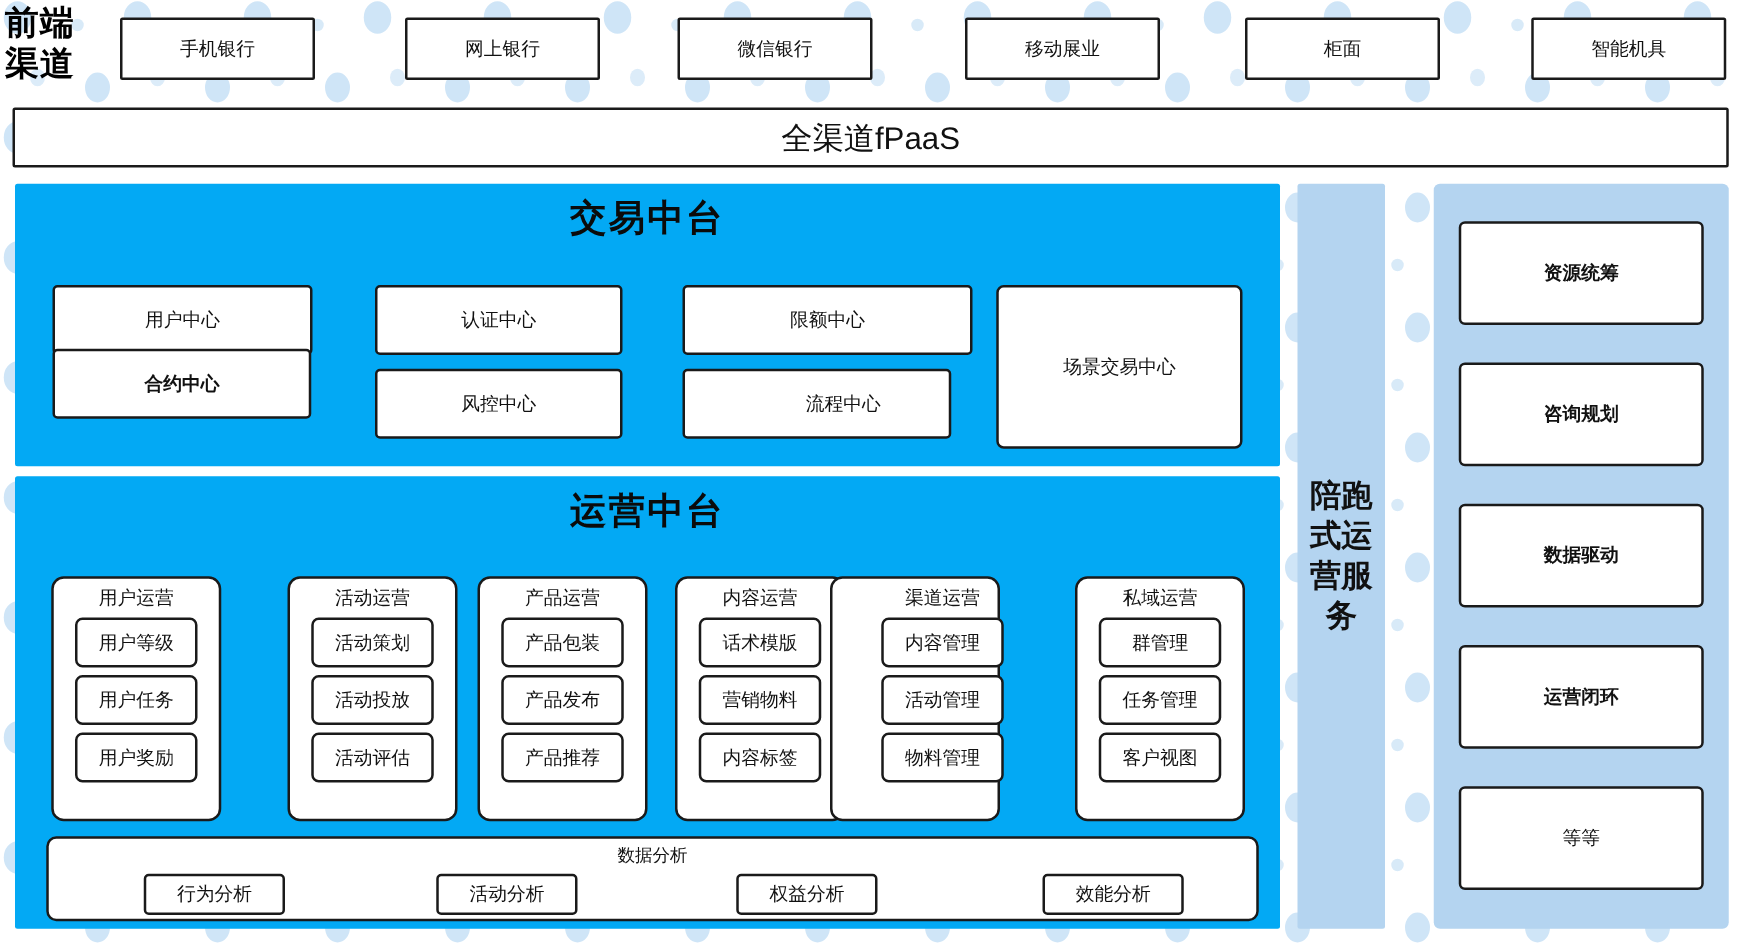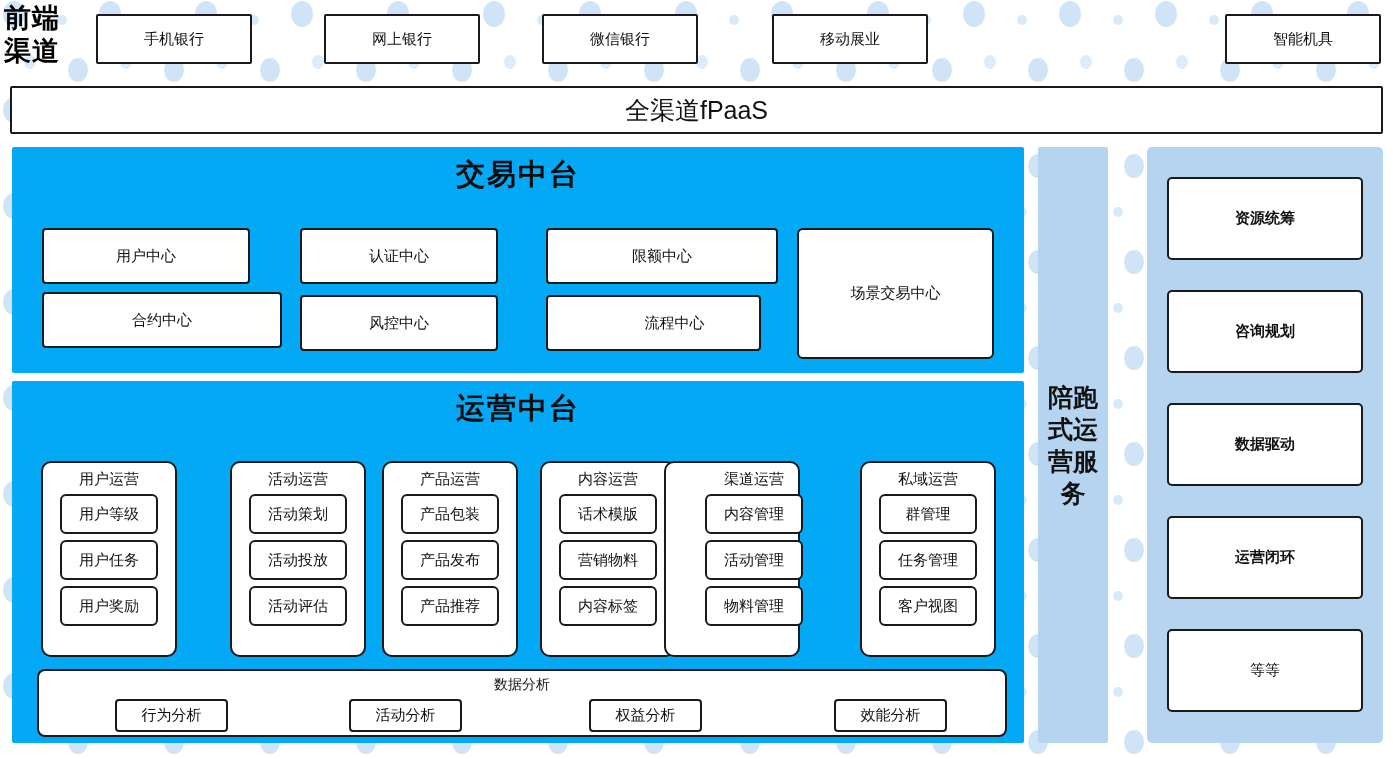--- a/index.html
+++ b/index.html
@@ -253,34 +253,35 @@
 
 <div id="page">
 
   <div id="channel-row">
     <div id="channel-label">前端渠道</div>
 
   <div class="box channel-box" style="left: 96px; width: 156px;">手机银行</div>
       <div class="box channel-box" style="left: 324px; width: 156px;">网上银行</div>
       <div class="box channel-box" style="left: 542px; width: 156px;">微信银行</div>
       <div class="box channel-box" style="left: 772px; width: 156px; text-align: right;">移动展业</div>
+      <div class="box channel-box" style="left: 996px; width: 156px;">柜面</div>
       <div class="box channel-box" style="left: 1225px; width: 156px;">智能机具</div>
     </div>
 
   <div id="fpaas-bar" class="box">全渠道fPaaS</div>
 
   <div id="main-area">
 
     <div id="trade-panel">
       <div class="panel-title">交易中台</div>
 
       <div class="box trade-box" style="left: 30px; top: 81px; width: 208px;">用户中心</div>
         <div class="box trade-box" style="left: 288px; top: 81px; width: 198px;">认证中心</div>
         <div class="box trade-box" style="left: 534px; top: 81px; width: 232px;">限额中心</div>
-        <div class="box trade-box" style="left: 30px; top: 145px; width: 240px;">合约中心</div>
+        <div class="box trade-box" style="left: 30px; top: 132px; width: 207px; font-weight: bold;">合约中心</div>
         <div class="box trade-box" style="left: 288px; top: 148px; width: 198px;">风控中心</div>
         <div class="box trade-box" style="left: 534px; top: 148px; width: 215px; padding-left: 42px;">流程中心</div>
         <div id="trade-scene-box" class="box">场景交易中心</div>
     </div>
 
     <div id="ops-panel">
       <div class="panel-title">运营中台</div>
 
       <div class="ops-col" style="left: 29px;">
           <div class="ops-col-title">用户运营</div>

